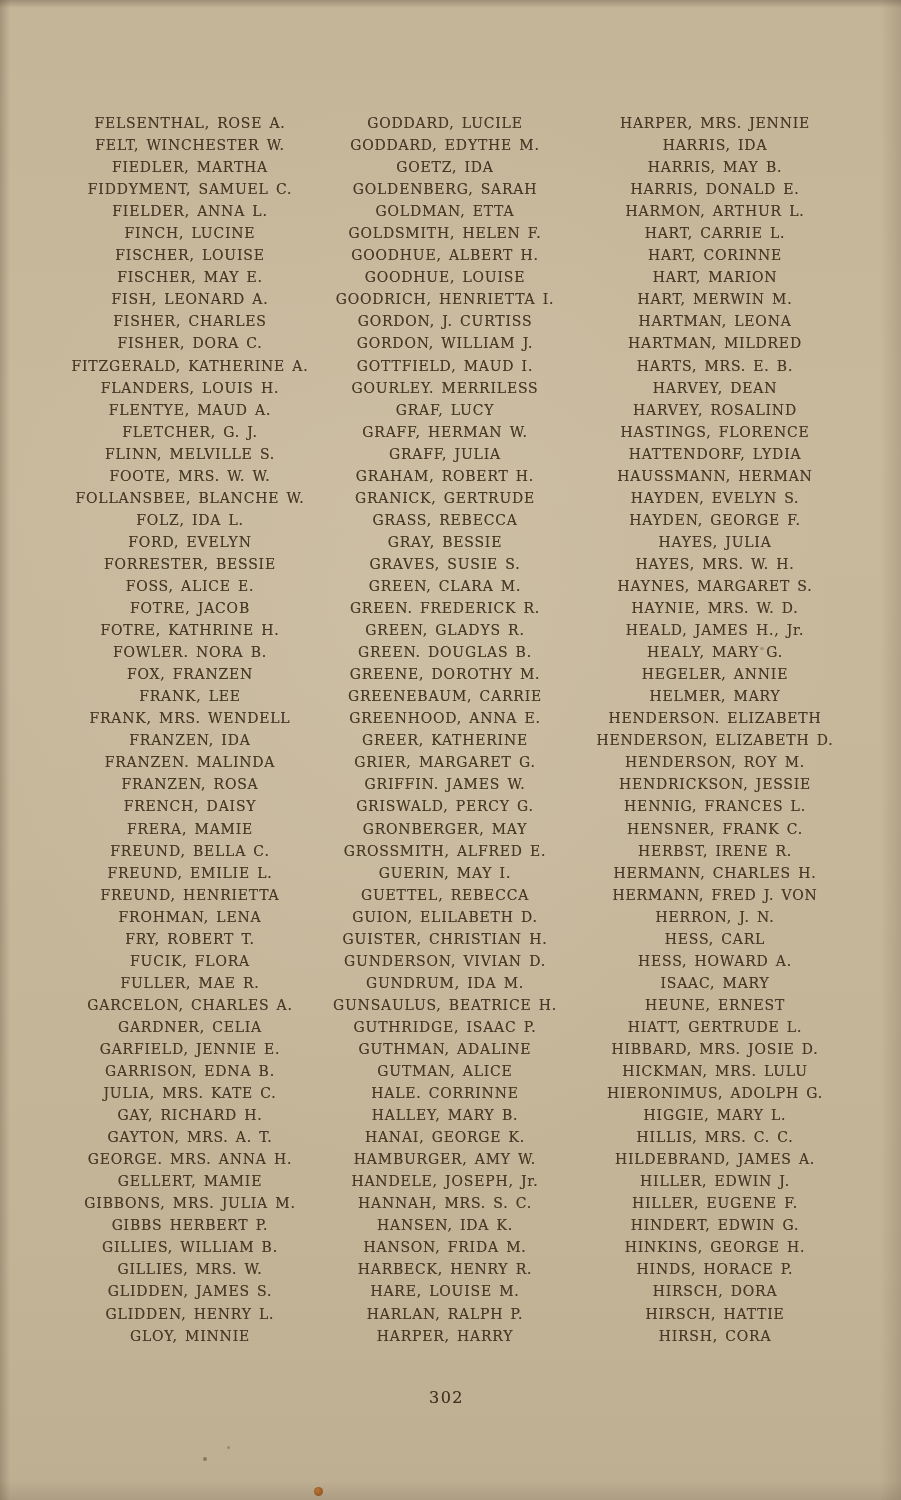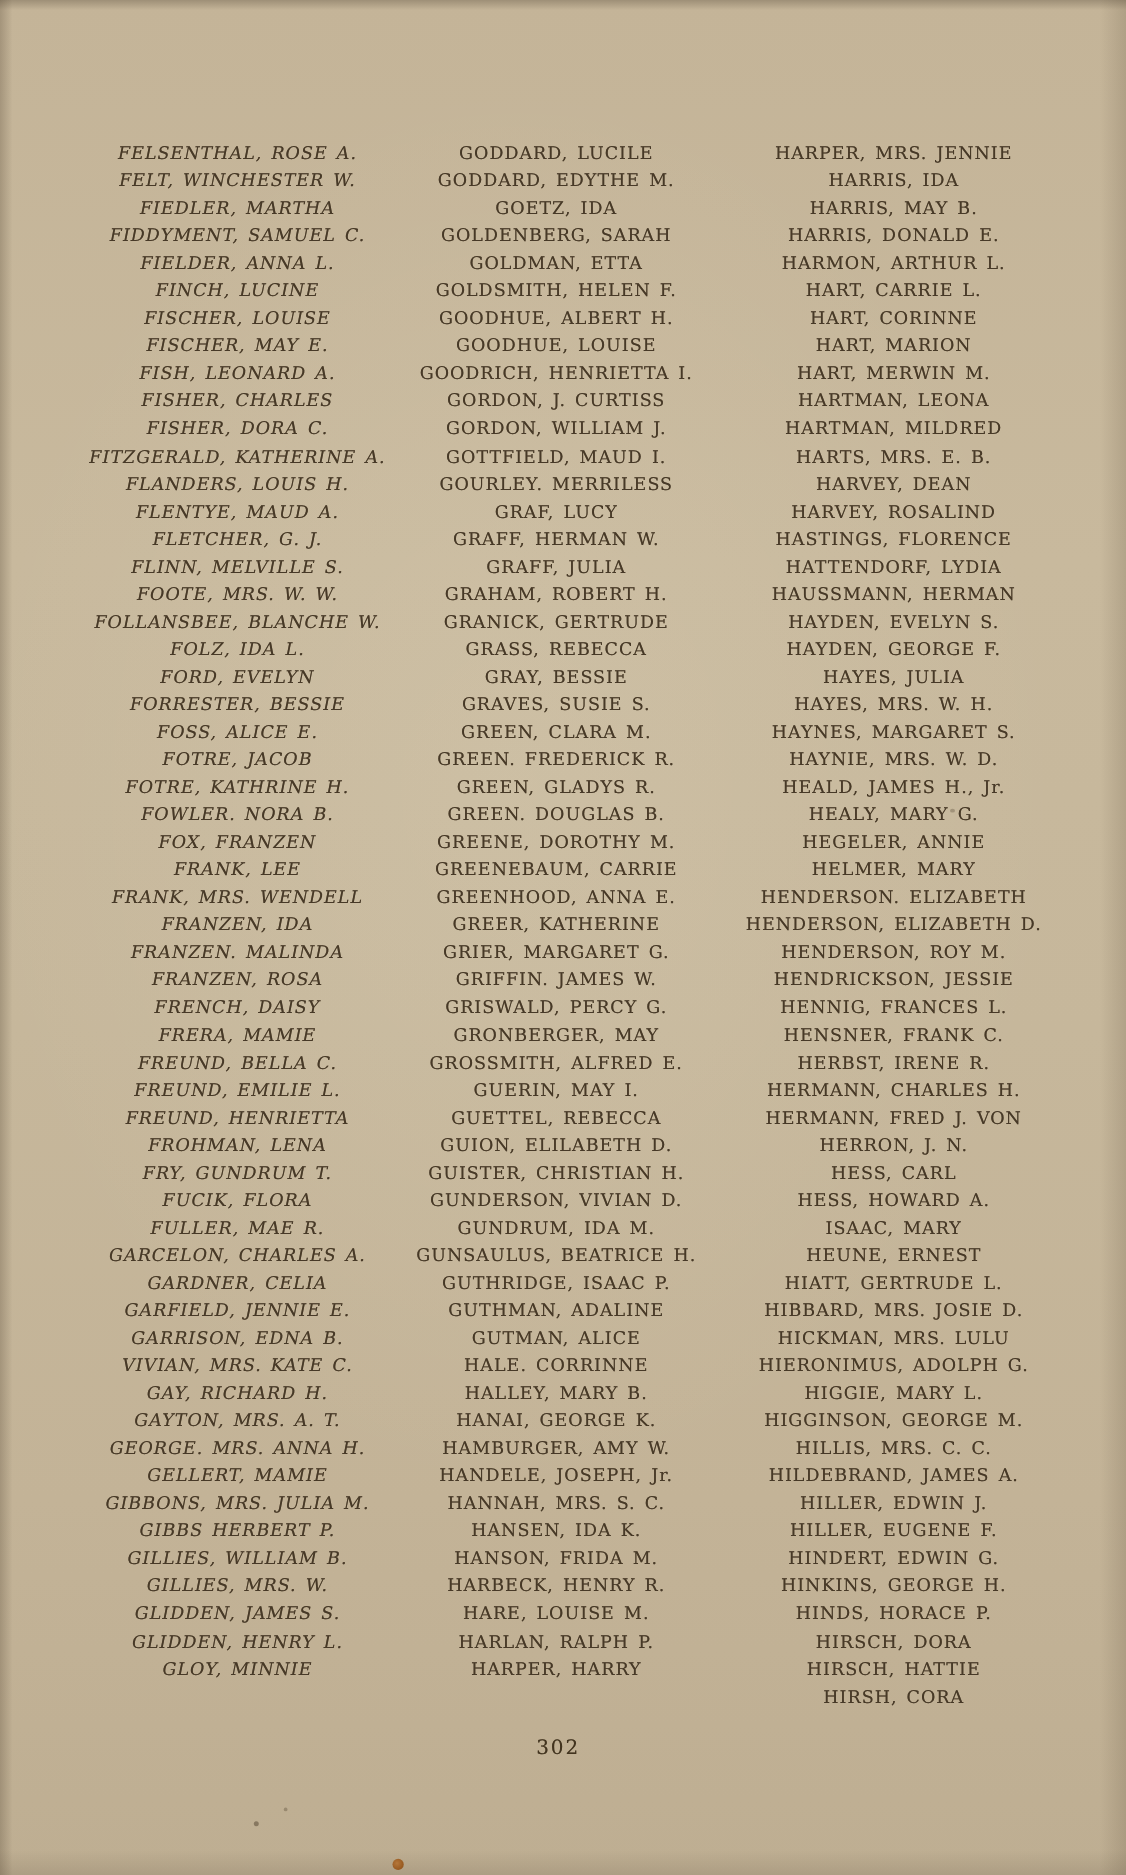--- a/index.html
+++ b/index.html
@@ -25,21 +25,21 @@
     position: absolute;
     top: 112px;
     left: 0;
     width: 901px;
   }
   .column {
     position: absolute;
     top: 0;
     width: 300px;
   }
-  .column-1 { left: 40px; font-style: italic; }
+  .column-1 { left: 40px; }
   .column-2 { left: 295px; }
   .column-3 { left: 565px; }
   .entry {
     height: 22.06px;
     line-height: 22.06px;
     text-align: center;
     font-size: 14px;
     letter-spacing: 0.8px;
     word-spacing: 2px;
     white-space: nowrap;
@@ -131,28 +131,28 @@
         <div class="entry">FRANK, MRS. WENDELL</div>
         <div class="entry">FRANZEN, IDA</div>
         <div class="entry">FRANZEN. MALINDA</div>
         <div class="entry">FRANZEN, ROSA</div>
         <div class="entry">FRENCH, DAISY</div>
         <div class="entry">FRERA, MAMIE</div>
         <div class="entry">FREUND, BELLA C.</div>
         <div class="entry">FREUND, EMILIE L.</div>
         <div class="entry">FREUND, HENRIETTA</div>
         <div class="entry">FROHMAN, LENA</div>
-        <div class="entry">FRY, GUNDRUM T.</div>
+        <div class="entry">FRY, ROBERT T.</div>
         <div class="entry">FUCIK, FLORA</div>
         <div class="entry">FULLER, MAE R.</div>
         <div class="entry">GARCELON, CHARLES A.</div>
         <div class="entry">GARDNER, CELIA</div>
         <div class="entry">GARFIELD, JENNIE E.</div>
         <div class="entry">GARRISON, EDNA B.</div>
-        <div class="entry">VIVIAN, MRS. KATE C.</div>
+        <div class="entry">JULIA, MRS. KATE C.</div>
         <div class="entry">GAY, RICHARD H.</div>
         <div class="entry">GAYTON, MRS. A. T.</div>
         <div class="entry">GEORGE. MRS. ANNA H.</div>
         <div class="entry">GELLERT, MAMIE</div>
         <div class="entry">GIBBONS, MRS. JULIA M.</div>
         <div class="entry">GIBBS HERBERT P.</div>
         <div class="entry">GILLIES, WILLIAM B.</div>
         <div class="entry">GILLIES, MRS. W.</div>
         <div class="entry">GLIDDEN, JAMES S.</div>
         <div class="entry">GLIDDEN, HENRY L.</div>
@@ -256,21 +256,20 @@
         <div class="entry">HERRON, J. N.</div>
         <div class="entry">HESS, CARL</div>
         <div class="entry">HESS, HOWARD A.</div>
         <div class="entry">ISAAC, MARY</div>
         <div class="entry">HEUNE, ERNEST</div>
         <div class="entry">HIATT, GERTRUDE L.</div>
         <div class="entry">HIBBARD, MRS. JOSIE D.</div>
         <div class="entry">HICKMAN, MRS. LULU</div>
         <div class="entry">HIERONIMUS, ADOLPH G.</div>
         <div class="entry">HIGGIE, MARY L.</div>
-        <div class="entry">HIGGINSON, GEORGE M.</div>
         <div class="entry">HILLIS, MRS. C. C.</div>
         <div class="entry">HILDEBRAND, JAMES A.</div>
         <div class="entry">HILLER, EDWIN J.</div>
         <div class="entry">HILLER, EUGENE F.</div>
         <div class="entry">HINDERT, EDWIN G.</div>
         <div class="entry">HINKINS, GEORGE H.</div>
         <div class="entry">HINDS, HORACE P.</div>
         <div class="entry">HIRSCH, DORA</div>
         <div class="entry">HIRSCH, HATTIE</div>
         <div class="entry">HIRSH, CORA</div>

